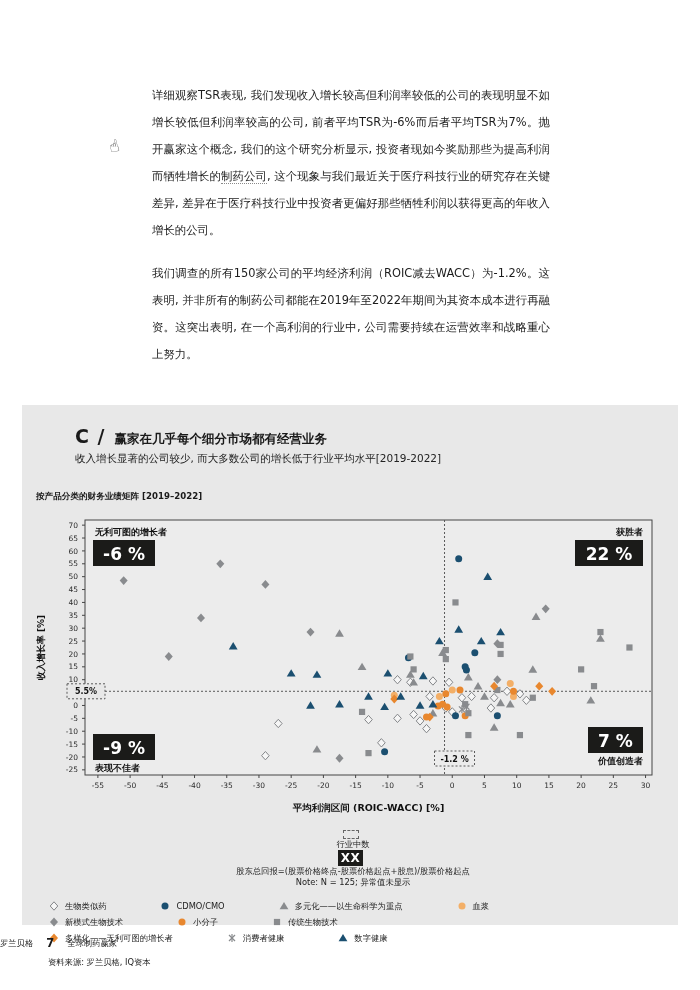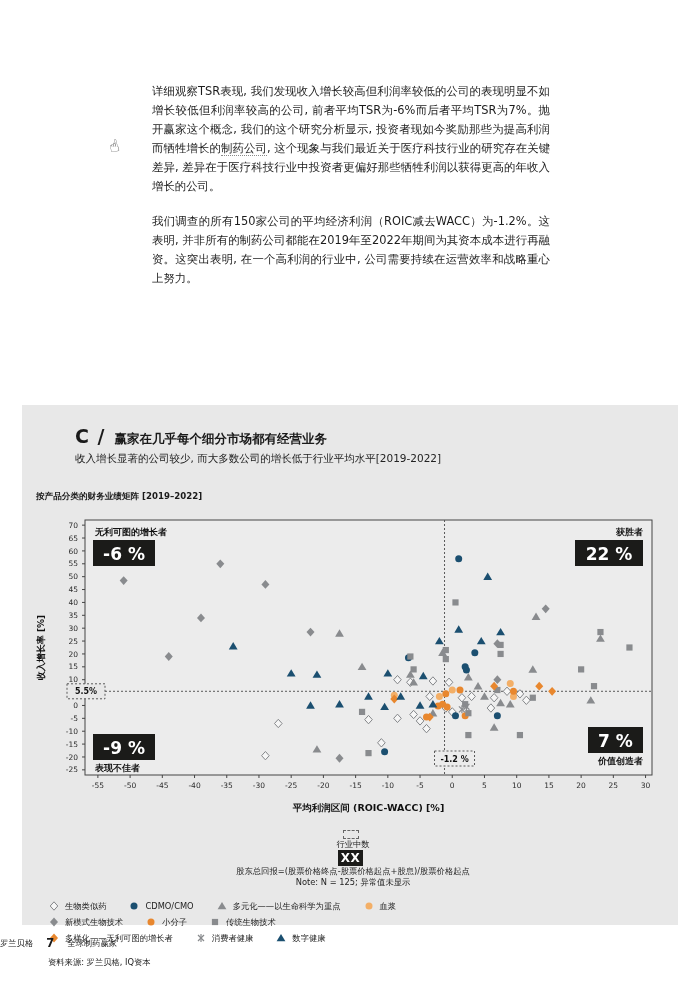--- a/index.html
+++ b/index.html
@@ -4,21 +4,21 @@
 <style>
   * { margin:0; padding:0; box-sizing:border-box; }
   html,body { background:#ffffff; }
   body {
     width:700px; height:990px; position:relative; overflow:hidden;
     font-family:"DejaVu Sans","Liberation Sans",sans-serif; color:#1a1a1a;
   }
   
   .body-text { position:absolute; left:152px; top:82px; width:398px; }
   .body-text p {
-    font-size:11.4px; line-height:19px; text-align:justify; color:#1c1c1c;
+    font-size:11.4px; line-height:27px; text-align:justify; color:#1c1c1c;
   }
   .body-text p + p { margin-top:16px; }
   .u-dotted { border-bottom:1px dotted #8a8a8a; }
   .hand-icon {
     position:absolute; left:109px; top:136px; font-size:17px; color:#3c3c3c;
     transform:rotate(-14deg);
   }
   
   .panel {
     position:absolute; left:22px; top:405px; width:656px; height:520px;
@@ -33,21 +33,21 @@
   
   .legend-block { position:absolute; left:26px; top:425px; width:610px; }
   .legend-row1 { display:flex; align-items:center; font-size:8.3px; color:#222;flex-direction:column; }
   .legend-row1 .gap { width:14px; }
   .dashed-box-icon { width:16px; height:9px; border:1px dashed #666; margin-right:5px; }
   .tsr-badge {
     background:#1b1b19; color:#fff; font-size:12px; font-weight:bold;
     padding:1px 3px; margin-right:5px; letter-spacing:.5px;
   }
   .marker-legend { margin-top:12px; }
-  .marker-row { display:flex; align-items:flex-end; margin-bottom:4px; }
+  .marker-row { display:flex; align-items:flex-end; margin-bottom:4px;gap:31px; }
   .marker-item { display:flex; align-items:center; margin-right:22px; font-size:8.3px; color:#222; }
   .marker-item svg { margin-right:5px; }
   .source-line { margin-top:13px; font-size:8.3px; color:#222; }
   
   .footer {
     position:absolute; left:0; top:936px; width:700px;
     display:flex; justify-content:flex-start; align-items:center; gap:13px;
   }
   .footer .brand, .footer .doc { font-size:8.3px; color:#222; }
   .footer .pagenum { font-size:11.5px; font-weight:bold; }

